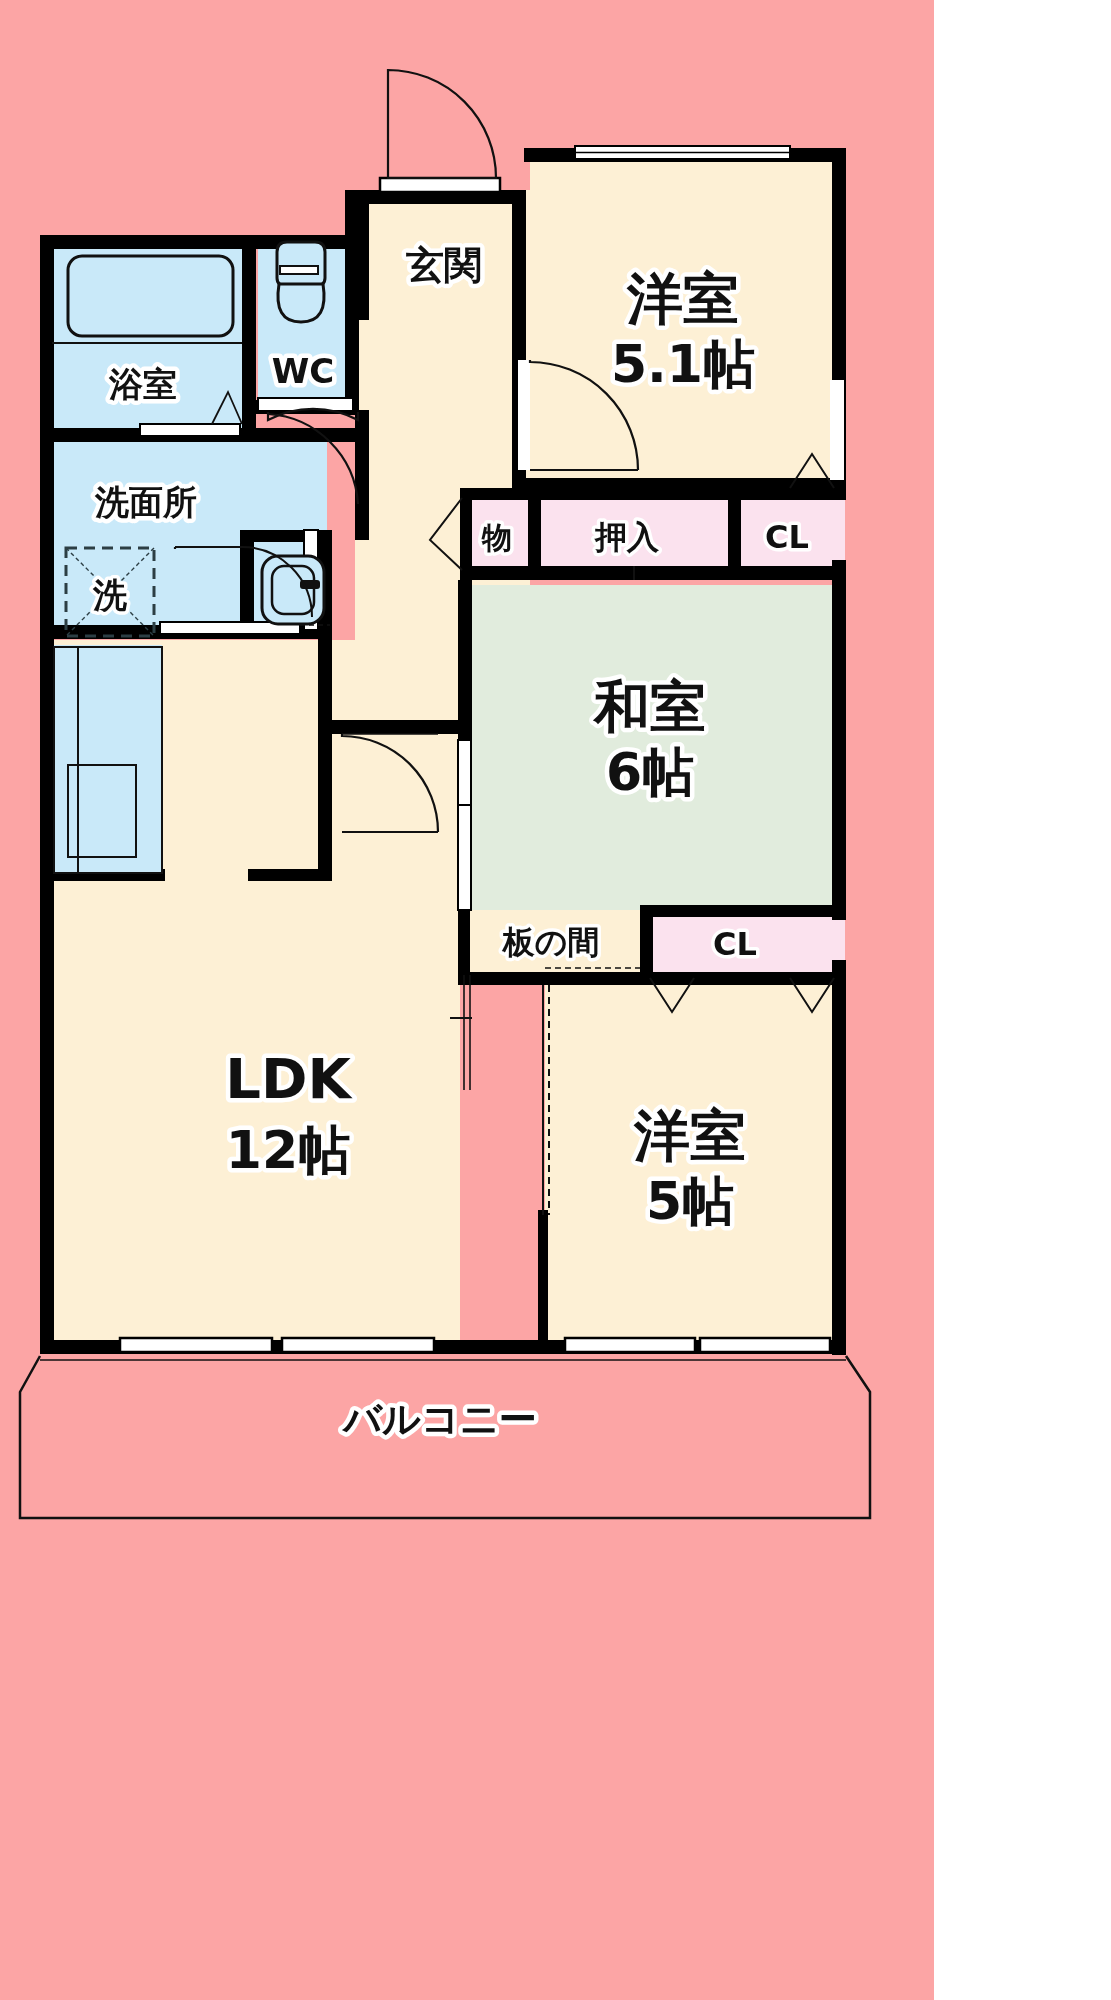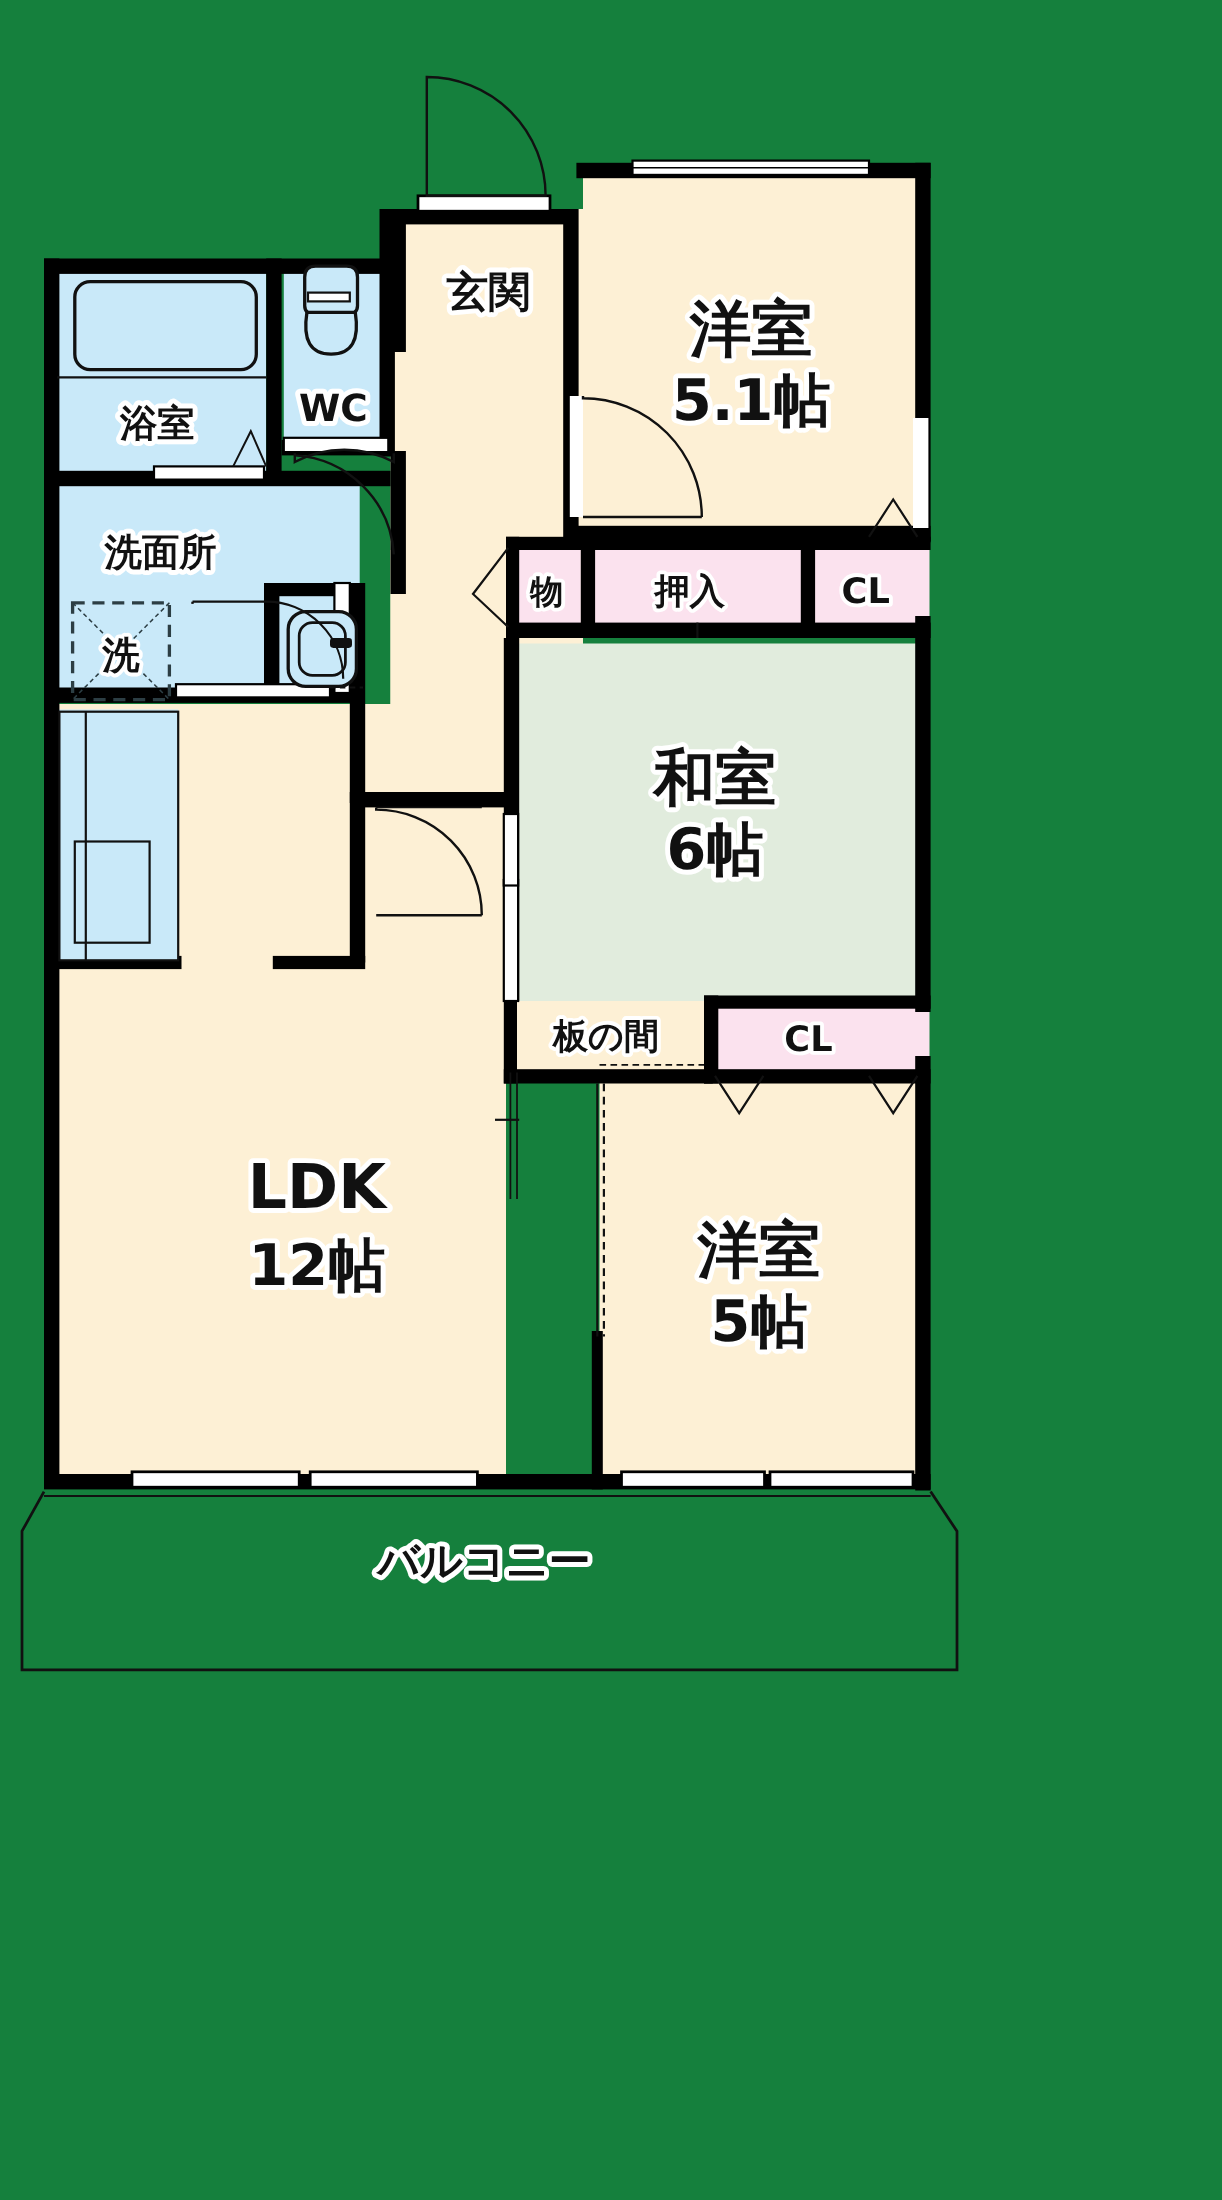--- a/index.html
+++ b/index.html
@@ -1,18 +1,18 @@
 <!DOCTYPE html>
 <html><head>
 <meta charset="utf-8">
 <title>Floor Plan</title>
 <style>
   html,body{margin:0;padding:0;background:#ffffff;}
   body{font-family:"Liberation Sans","DejaVu Sans",sans-serif;}
-  #stage{position:relative;width:1111px;height:2000px;background:#15803d;overflow:hidden;}
+  #stage{position:relative;width:934px;height:2000px;background:#fca5a5;overflow:hidden;}
   svg#plan{position:absolute;left:0;top:0;width:1111px;height:2000px;display:block;}
   text{font-family:"DejaVu Sans","Liberation Sans",sans-serif;font-weight:700;}
   .lbl{paint-order:stroke fill;stroke:#ffffff;stroke-width:9px;stroke-linejoin:round;fill:#111111;}
   .lbl-sm{paint-order:stroke fill;stroke:#ffffff;stroke-width:7px;stroke-linejoin:round;fill:#111111;}
 </style>
 </head>
 <body>
 
 <div id="stage">
 <svg id="plan" viewBox="0 0 1111 2000">

